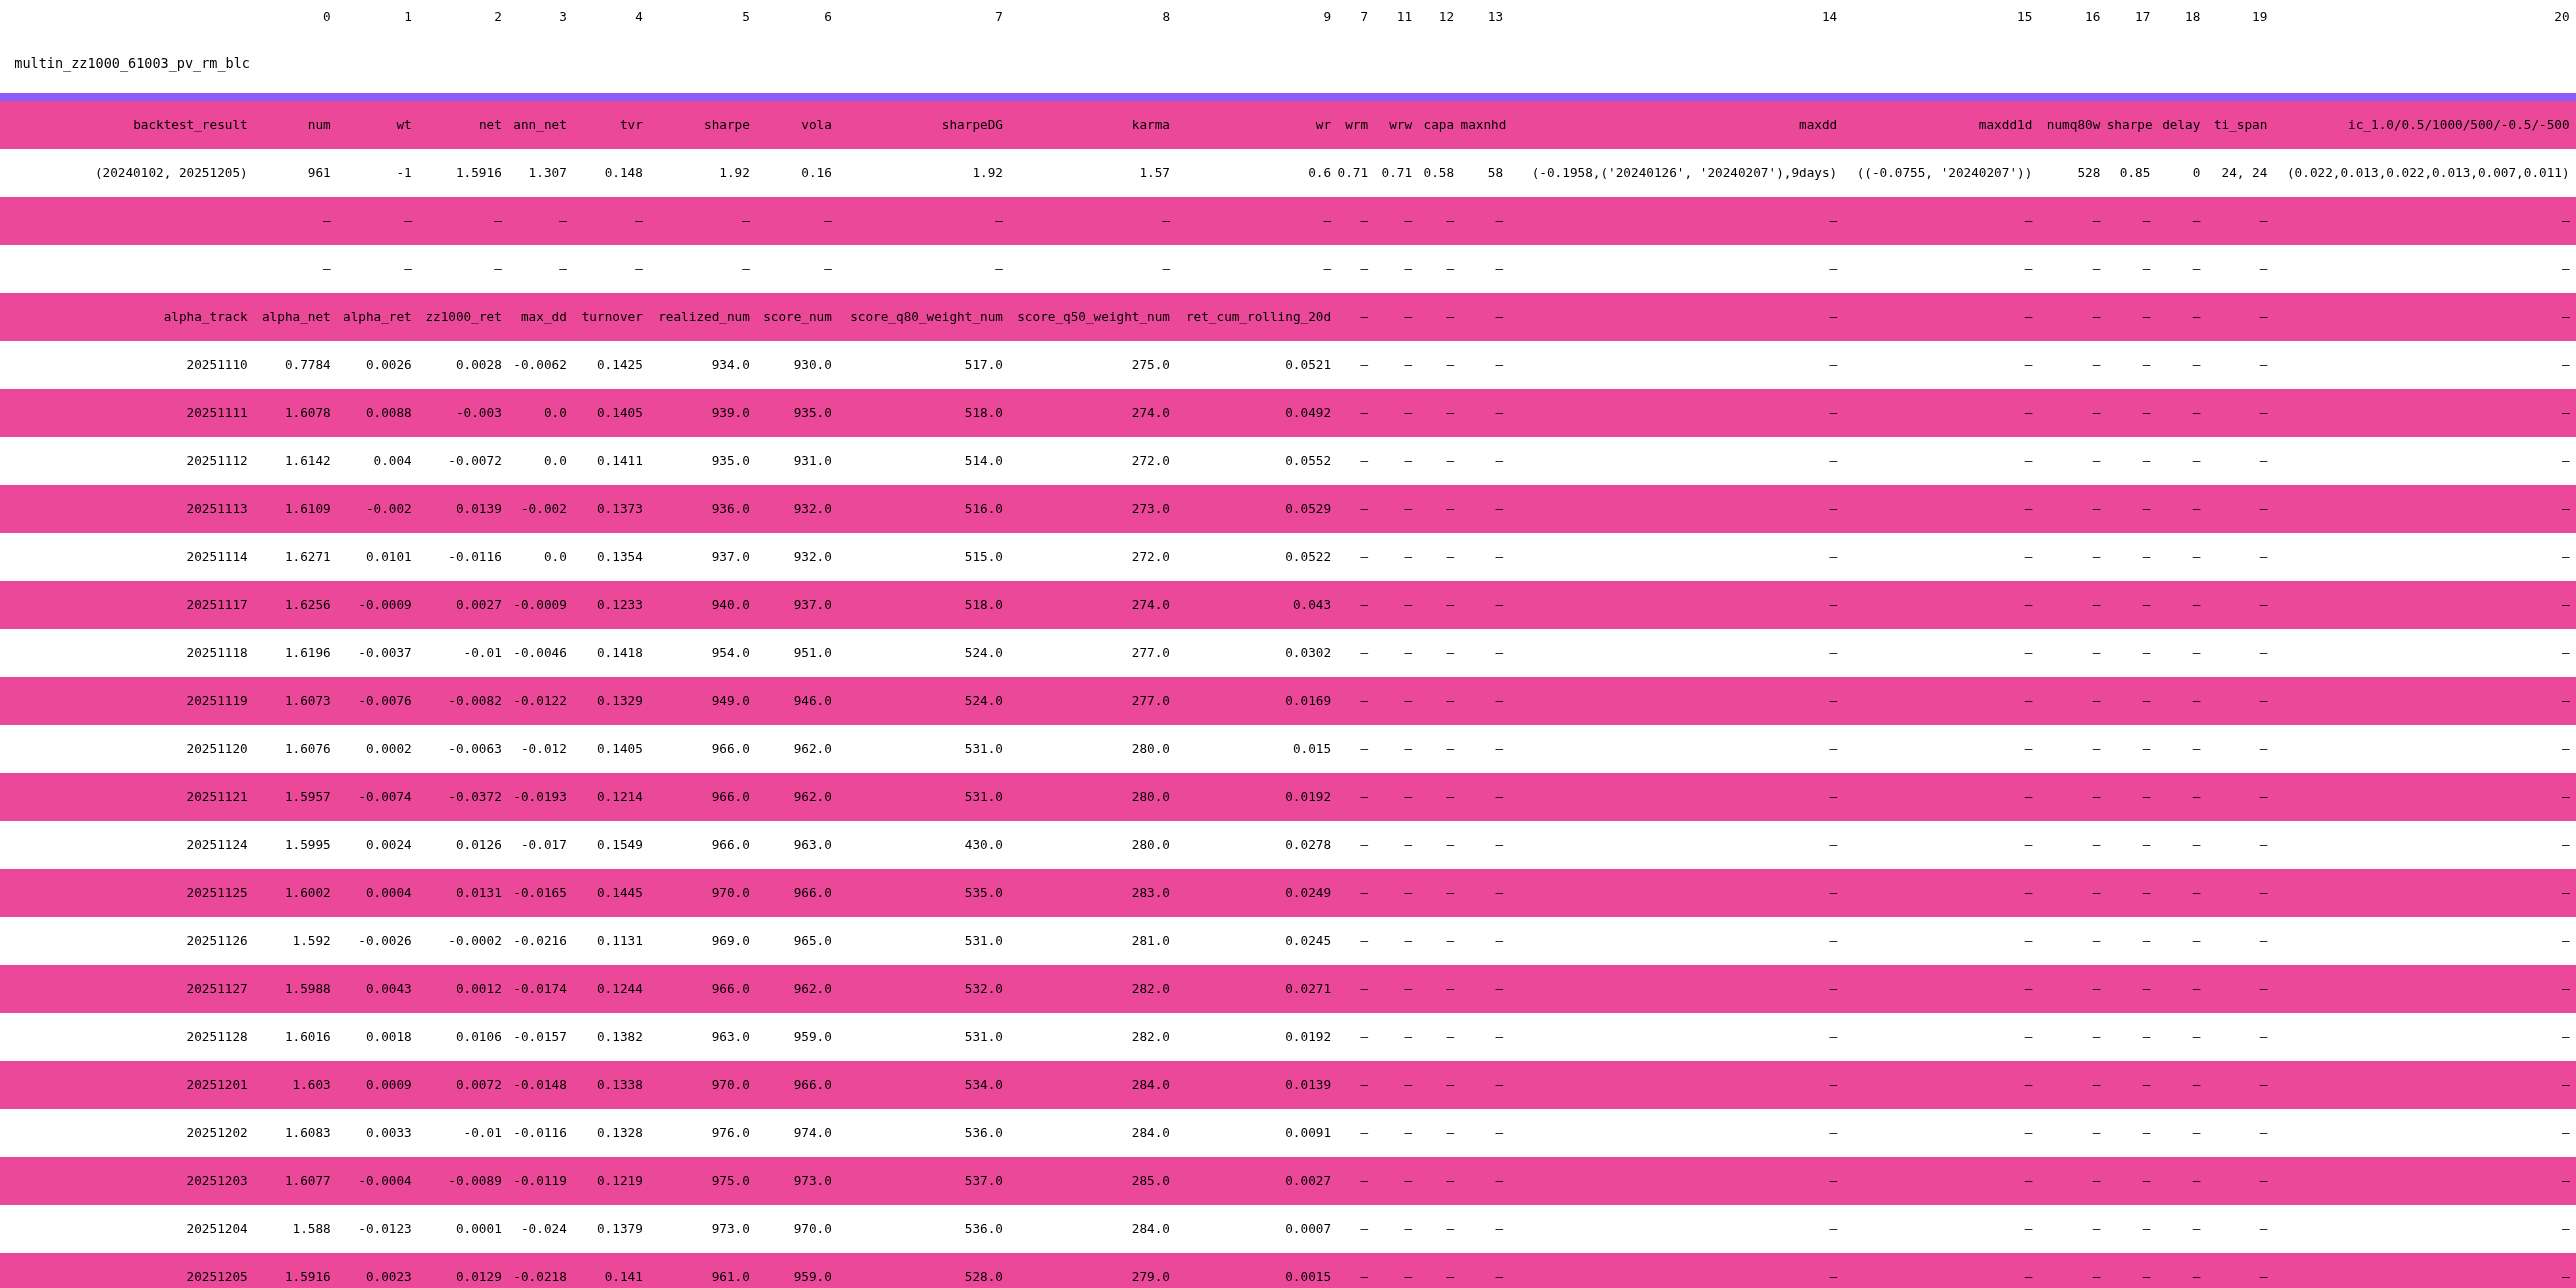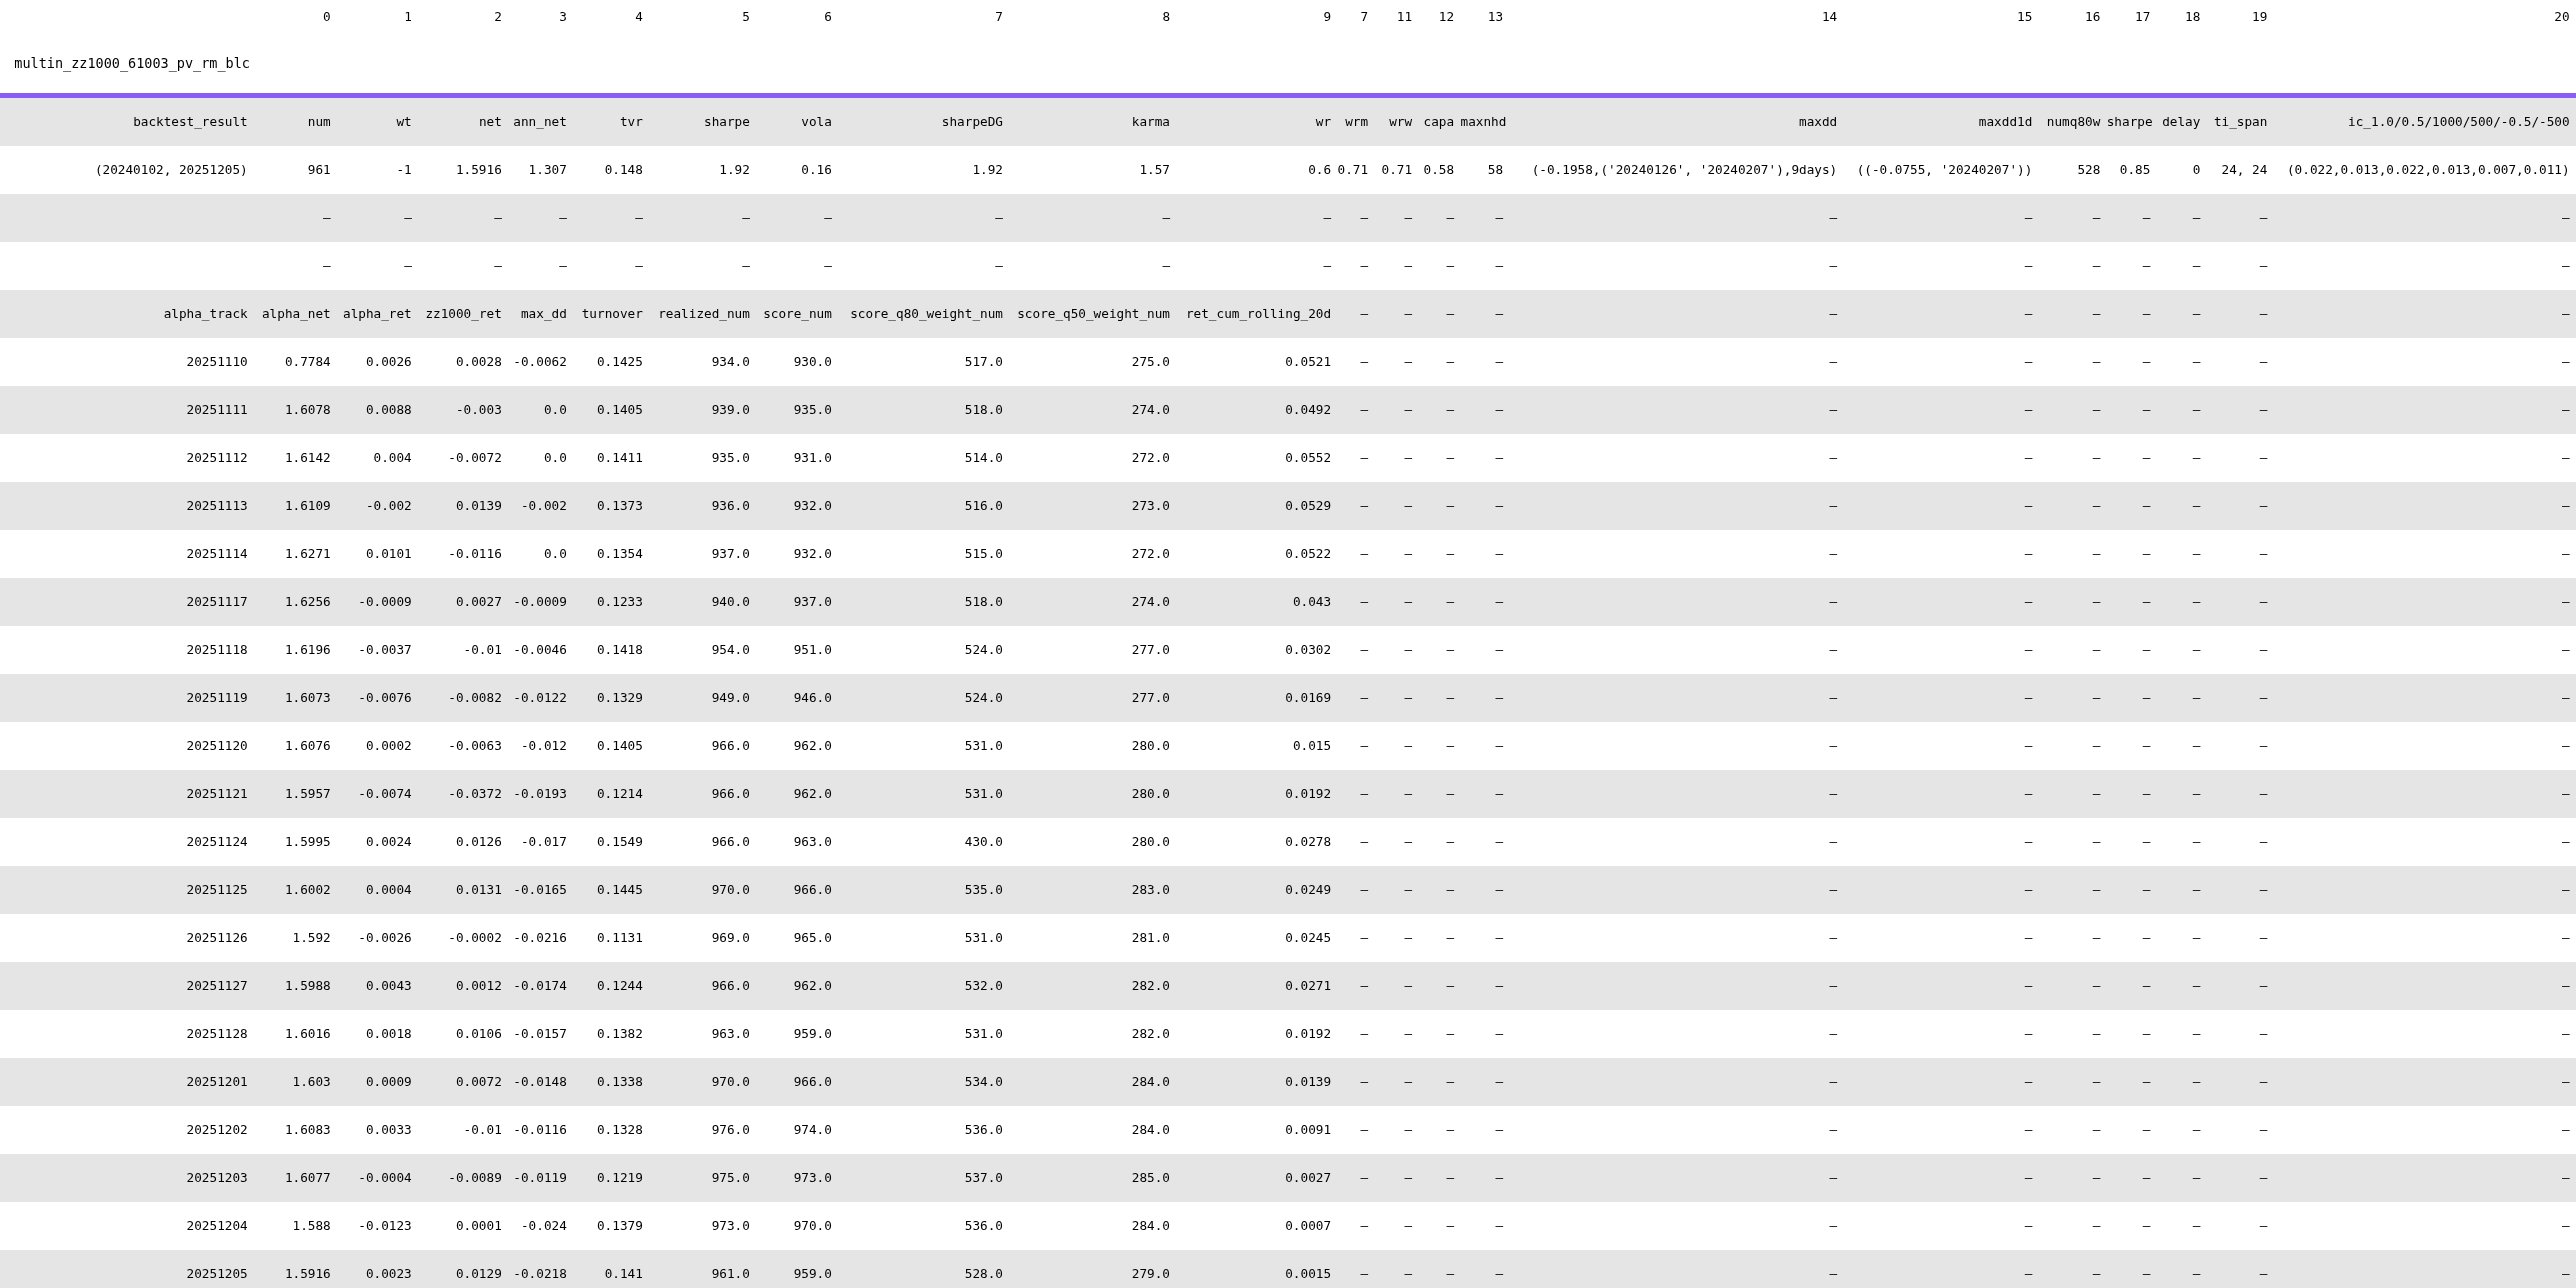--- a/index.html
+++ b/index.html
@@ -31,24 +31,24 @@
     height: 33px;
     line-height: 33px;
     font-size: 12.7px;
   }
   tr.titlerow td {
     height: 54px;
     line-height: 60px;
     text-align: left;
     padding-left: 14.3px;
     font-size: 13.5px;
-    border-bottom: 5px solid #8b5cf6;
+    border-bottom: 8px solid #8b5cf6;
   }
   tr.stripe {
-    background: #e5e5e5;
+    background: #ec4899;
     margin-left: 48px;
   }
 </style>
 </head>
 <body>
 
 <table class="report">
   <colgroup>
     <col style="width:254px">
       <col style="width:83px">

